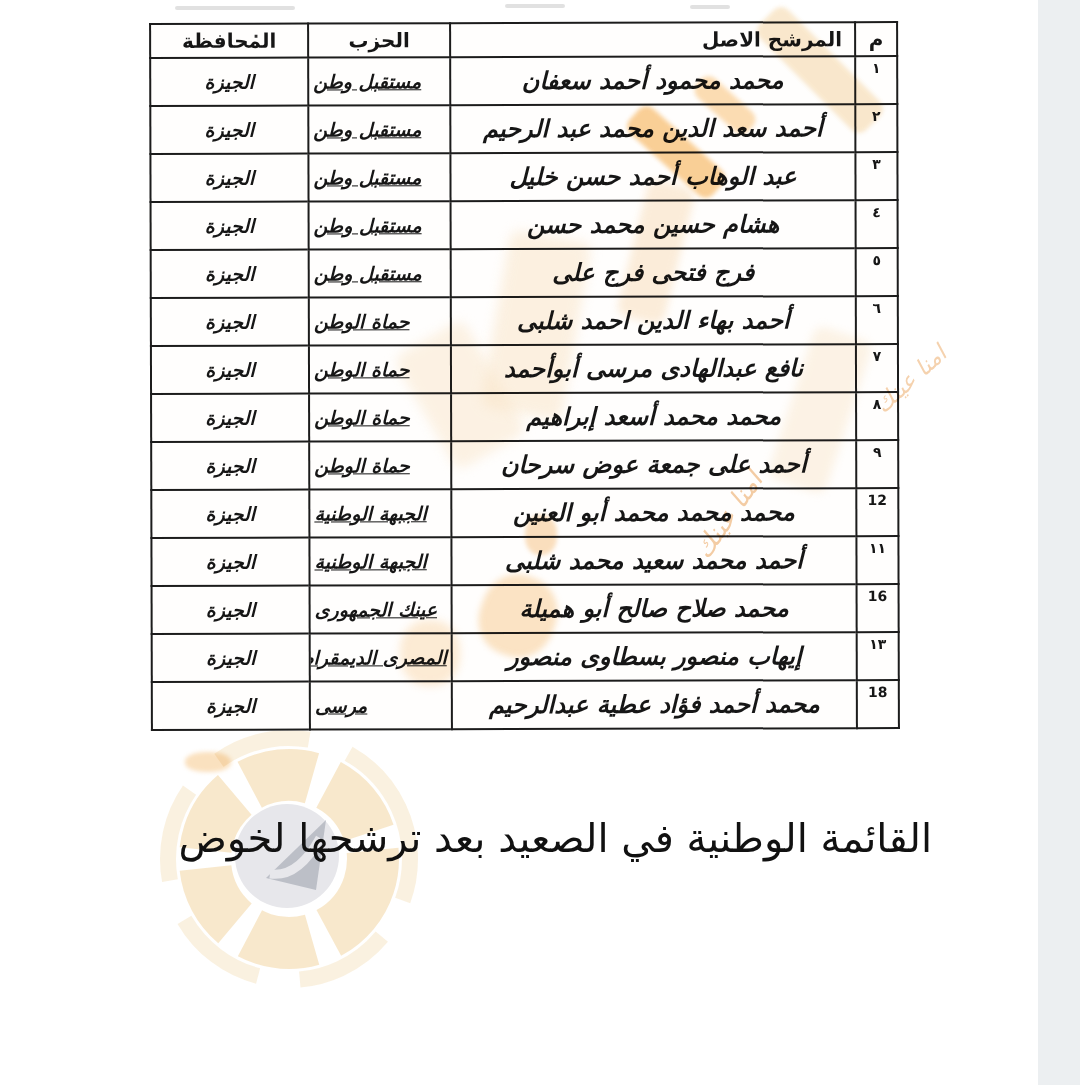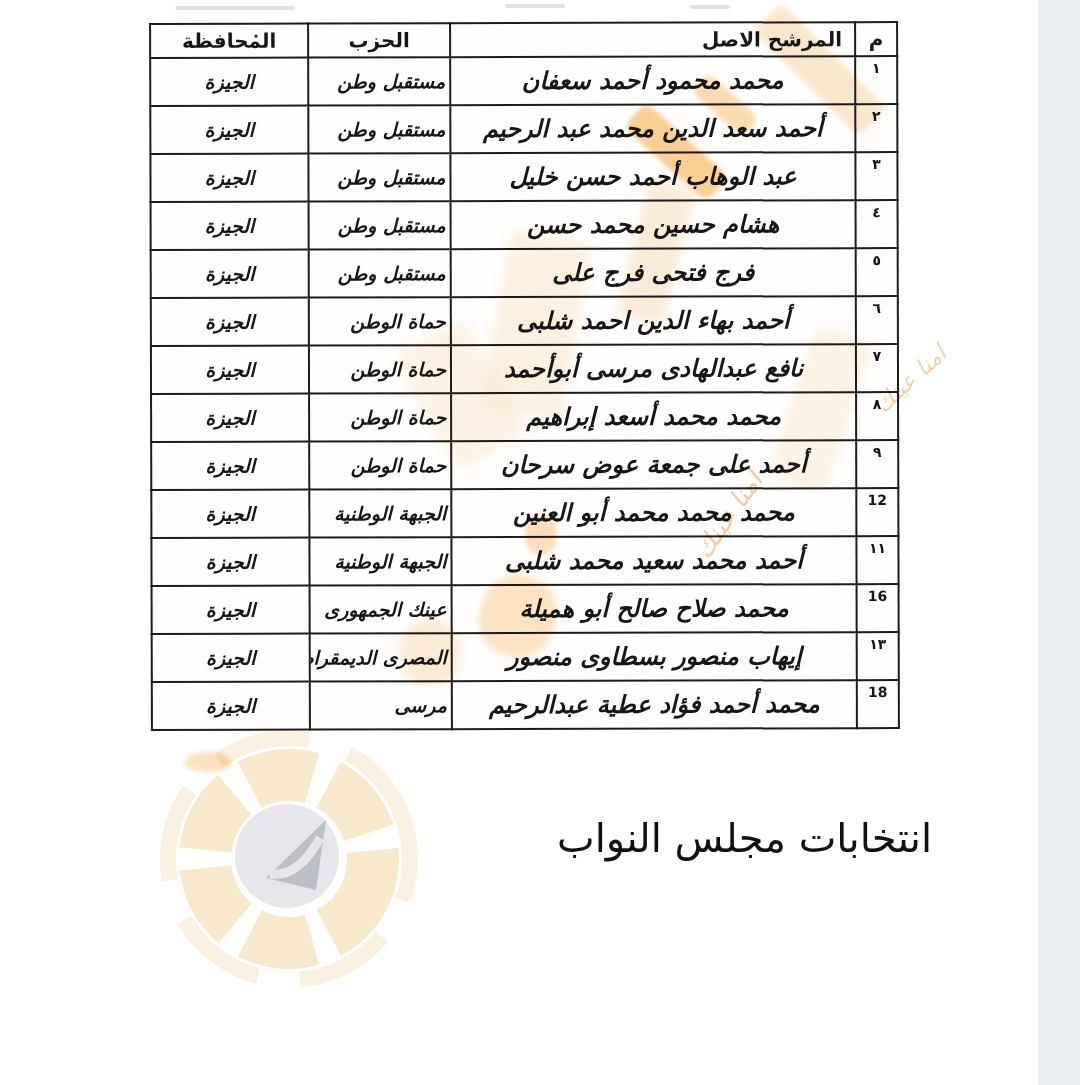--- a/index.html
+++ b/index.html
@@ -28,21 +28,21 @@
     padding:0 4px;overflow:hidden;white-space:nowrap;
   }
   .candidates thead tr{height:34px;}
   .candidates tbody tr{height:48px;}
   th{font-size:20px;font-weight:bold;text-align:center;}
   th.h-cand{text-align:right;padding-right:12px;}
   th.h-gov{position:relative;}
   .hdot{position:absolute;right:48px;top:2px;font-size:16px;color:#333;}
   td.c-num{font-size:14px;text-align:center;vertical-align:top;padding-top:3px;font-weight:bold;}
   td.c-cand{font-size:24px;font-weight:bold;font-style:italic;text-align:center;letter-spacing:-0.5px;}
-  td.c-party{font-size:19px;font-weight:bold;font-style:italic;text-align:right;}
+  td.c-party{font-size:19px;font-weight:bold;font-style:italic;text-align:left;text-decoration:underline;}
   td.c-gov{font-size:19px;font-weight:bold;font-style:italic;text-align:center;}
 
   
   .orange-layer{position:absolute;inset:0;z-index:3;pointer-events:none;mix-blend-mode:multiply;}
   .wm{position:absolute;border-radius:10px;}
   .wm-band1{left:745px;top:50px;width:150px;height:40px;background:#f8e3c2;opacity:.8;transform:rotate(45deg);filter:blur(2px);}
   .wm-stroke1{left:620px;top:135px;width:112px;height:34px;background:#f5a942;opacity:.55;transform:rotate(42deg);filter:blur(2px);}
   .wm-stroke2{left:690px;top:92px;width:70px;height:26px;background:#f7b45a;opacity:.45;transform:rotate(42deg);filter:blur(2px);}
   .wm-tall1{left:632px;top:182px;width:48px;height:140px;background:#f8dfbe;opacity:.55;transform:rotate(14deg);filter:blur(4px);}
   .wm-mass1{left:495px;top:235px;width:82px;height:180px;background:#f9e6cb;opacity:.55;transform:rotate(10deg);filter:blur(6px);}
@@ -206,14 +206,14 @@
   <div class="wm wm-band2"></div>
   <div class="wm wm-blob1"></div>
   <div class="wm wm-blob2"></div>
   <div class="wm wm-blob3"></div>
   <div class="wm wm-blob4"></div>
   <span class="wm-script s1">امنا عينك</span>
   <span class="wm-script s2">امنا عينك</span>
 </div>
 
 <div class="caption">
-  <div>انتخابات مجلس النواب</div>
+  <div>القائمة الوطنية في الصعيد بعد ترشحها لخوض</div>
 </div>
 
 </body></html>

